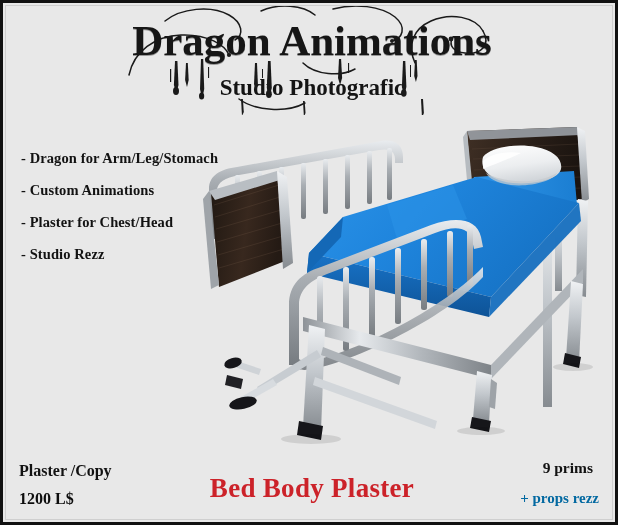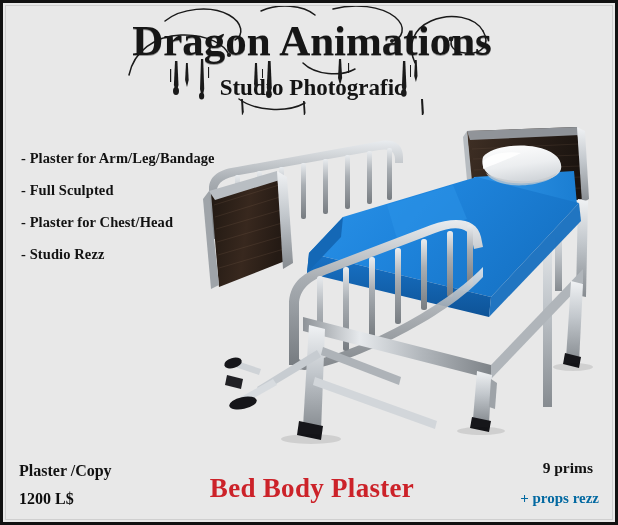--- a/index.html
+++ b/index.html
@@ -149,22 +149,22 @@
         <rect x="167" y="66" width="1.2" height="13"></rect>
         <rect x="205" y="64" width="1.1" height="11"></rect>
         <rect x="259" y="66" width="1.0" height="9"></rect>
         <rect x="345" y="60" width="1.1" height="10"></rect>
         <rect x="407" y="62" width="1.0" height="12"></rect>
       </g>
     </svg>
   </div>
 
   <div class="features">
-    <div class="feat">- Plaster for Arm/Leg/Bandage</div>
-    <div class="feat">- Full Sculpted</div>
+    <div class="feat">- Dragon for Arm/Leg/Stomach</div>
+    <div class="feat">- Custom Animations</div>
     <div class="feat">- Plaster for Chest/Head</div>
     <div class="feat">- Studio Rezz</div>
   </div>
 
   <div class="bed-stage">
     <svg width="430" height="325" viewBox="0 0 430 325">
       <defs>
         <linearGradient id="gMatTop" x1="0" y1="0" x2="1" y2="0.4">
           <stop offset="0" stop-color="#2b93e8"></stop>
           <stop offset="0.45" stop-color="#1f85dd"></stop>

